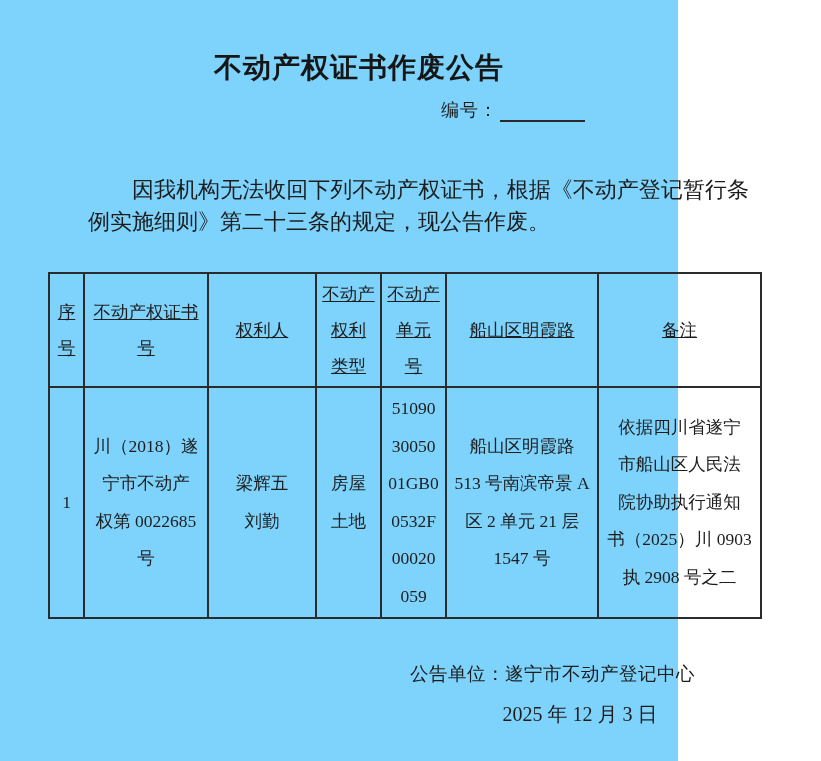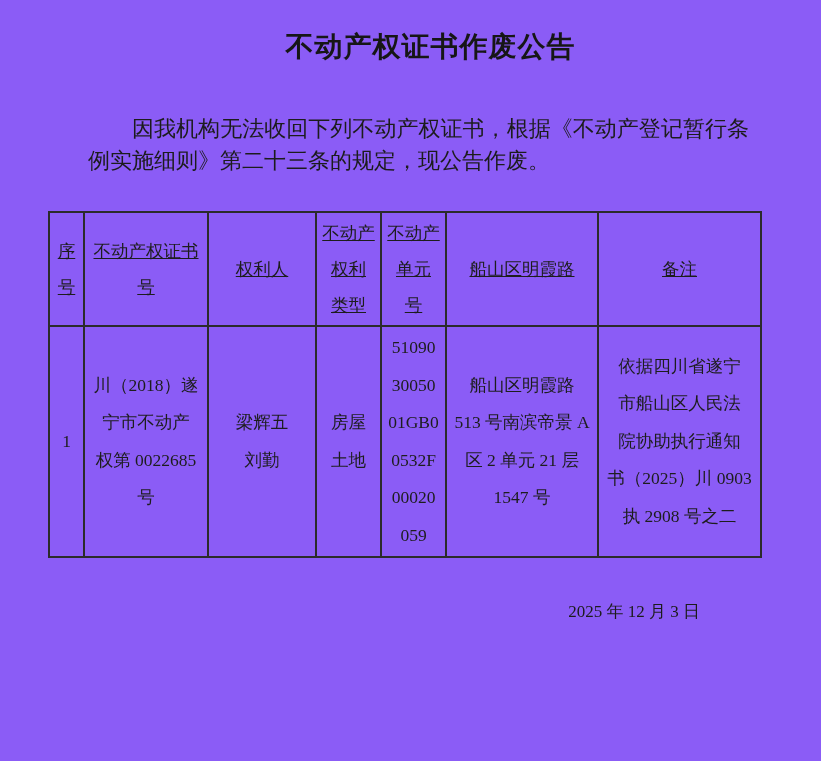--- a/index.html
+++ b/index.html
@@ -7,24 +7,24 @@
     background: #ffffff;
   }
   body {
     width: 821px;
     height: 761px;
     font-family: "Liberation Serif", "DejaVu Serif", serif;
     color: #1f1f1f;
     overflow: hidden;
   }
   .page {
-    width: 821px;
+    width: 678px;
     height: 761px;
-    background: #8b5cf6;
-    padding-top: 31px;
+    background: #7dd3fc;
+    padding-top: 52px;
     position: relative;
   }
   
   .doc-title {
     width: 100%;
     text-align: center;
     position: relative;
     left: 20px;
     font-family: "Liberation Sans", "DejaVu Sans", sans-serif;
     font-weight: bold;
@@ -102,33 +102,36 @@
     width: 290px;
   }
   .issuer-line {
     font-size: 18.5px;
     letter-spacing: 0.5px;
     white-space: nowrap;
     color: #1c1c1c;
   }
   .date-line {
     margin-top: 15px;
-    font-size: 17px;
-    text-align: right;
+    font-size: 20px;
+    text-align: center;
     padding-left: 50px;
     color: #1c1c1c;
   }
 </style>
 </head>
 <body>
 
 <div class="page">
 
   <h1 class="doc-title">不动产权证书作废公告</h1>
 
+  <div class="serial-row">
+    <span class="serial-label">编号：</span><span class="serial-line"></span>
+  </div>
 
   <p class="body-par">因我机构无法收回下列不动产权证书，根据《不动产登记暂行条例实施细则》第二十三条的规定，现公告作废。</p>
 
   <table class="notice-table">
     <colgroup>
       <col style="width:35px">
       <col style="width:124px">
       <col style="width:108px">
       <col style="width:65px">
       <col style="width:65px">
@@ -176,16 +179,19 @@
         <td>依据四川省遂宁
 市船山区人民法
 院协助执行通知
 书（2025）川 0903
 执 2908 号之二</td>
       </tr>
     </tbody>
   </table>
 
   <div class="footer">
+    <div class="issuer-line">
+      <span>公告单位：</span><span>遂宁市不动产登记中心</span>
+    </div>
     <div class="date-line">2025 年 12 月 3 日</div>
   </div>
 
 </div>
 
 </body></html>

